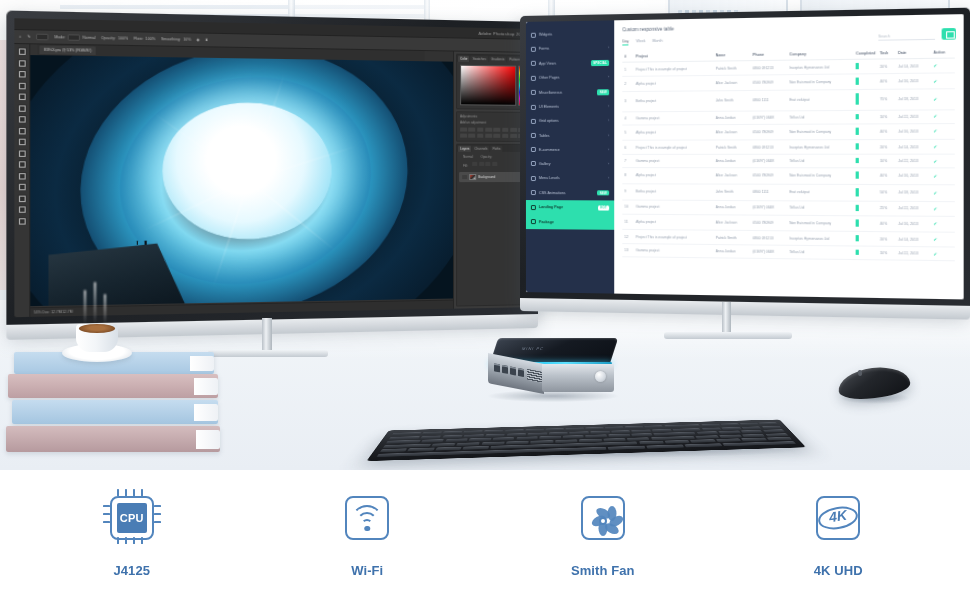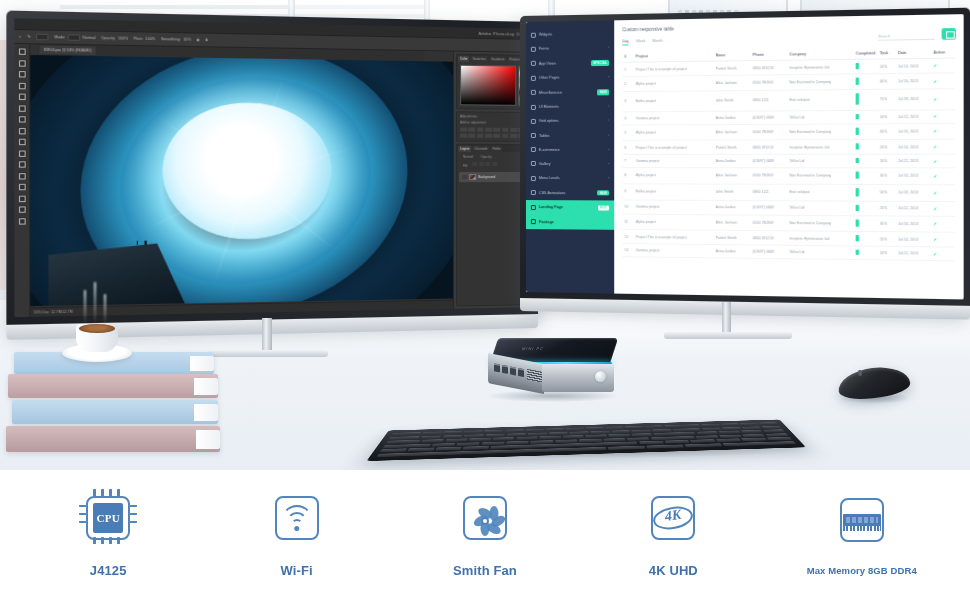--- a/index.html
+++ b/index.html
@@ -427,21 +427,21 @@
   }
 
   
   .features {
     position:absolute; left:0; top:470px; width:970px; height:130px;
     background:#ffffff; display:flex; align-items:center; justify-content:space-around;
     padding:0 14px;
   }
   .feat { width:112px; text-align:center; }
   .feat-icon {
-    width:56px; height:56px; margin:0 auto 14px auto; position:relative;font-family:Liberation Serif, serif;
+    width:56px; height:56px; margin:0 auto 14px auto; position:relative;
   }
   .feat-label {
     font-size:13px; font-weight:bold; color:#3f72ac; letter-spacing:.1px;
   }
   .feat-label.small { font-size:9.5px; }
   .ico-frame {
     position:absolute; left:6px; top:3px; width:44px; height:44px;
     border:2.4px solid #5285bd; border-radius:8px;
   }
   .pin {
@@ -1185,26 +1185,17 @@
 
     <div class="feat">
       <div class="feat-icon">
         <span class="ico-frame"></span>
         <span class="k4-oval"></span>
         <span class="k4-text">4K</span>
       </div>
       <div class="feat-label">4K UHD</div>
     </div>
 
-    <div class="feat">
-      <div class="feat-icon">
-        <span class="ico-frame"></span>
-        <span class="ram-stick"></span>
-        <span class="ram-chips"></span>
-        <span class="ram-teeth"></span>
-      </div>
-      <div class="feat-label small">Max Memory 8GB DDR4</div>
-    </div>
 
 
 
   </div>
 </div>
 
 </body></html>

